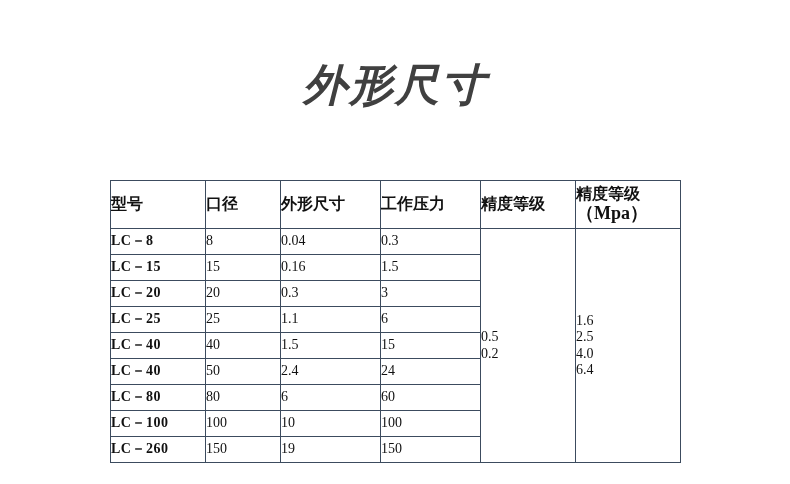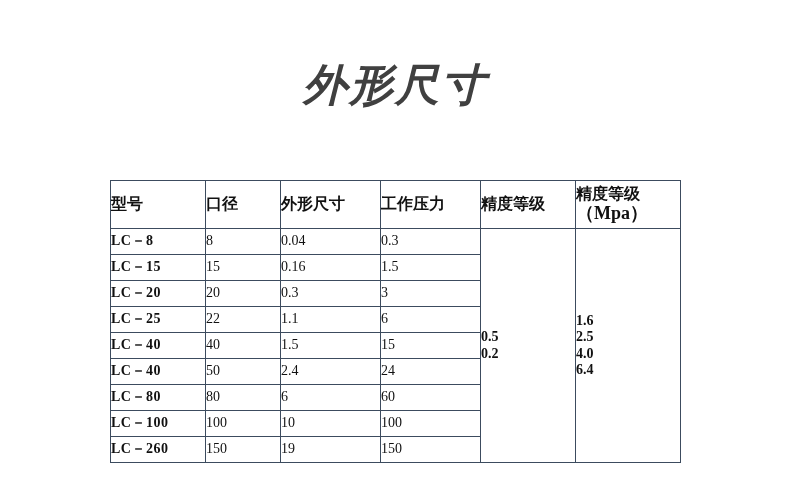--- a/index.html
+++ b/index.html
@@ -73,21 +73,20 @@
   }
   th .sub {
     display: block;
     font-size: 18px;
     font-weight: bold;
   }
   td.merged {
     font-size: 15px;
     line-height: 1.45;
     white-space: pre-line;
-    font-weight: bold;
   }
 </style>
 </head>
 <body>
 
 <div class="page">
 
   <div class="title">外形尺寸</div>
 
   <div class="table-wrap">
@@ -133,21 +132,21 @@
           <td>1.5</td>
         </tr>
         <tr>
           <td class="model-cell">LC－20</td>
           <td>20</td>
           <td>0.3</td>
           <td>3</td>
         </tr>
         <tr>
           <td class="model-cell">LC－25</td>
-          <td>22</td>
+          <td>25</td>
           <td>1.1</td>
           <td>6</td>
         </tr>
         <tr>
           <td class="model-cell">LC－40</td>
           <td>40</td>
           <td>1.5</td>
           <td>15</td>
         </tr>
         <tr>

